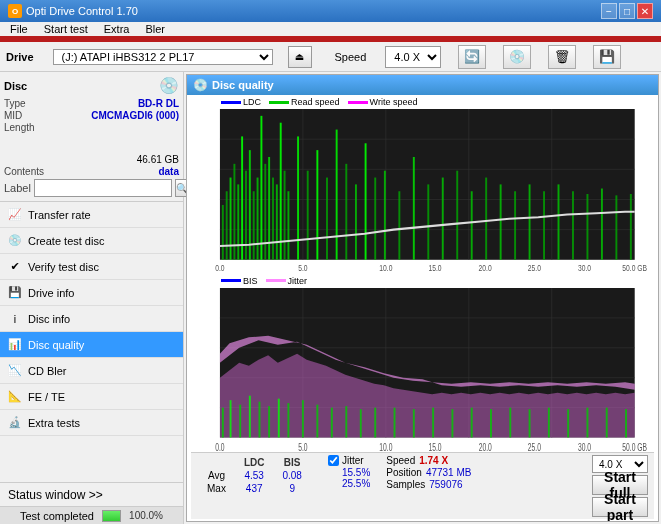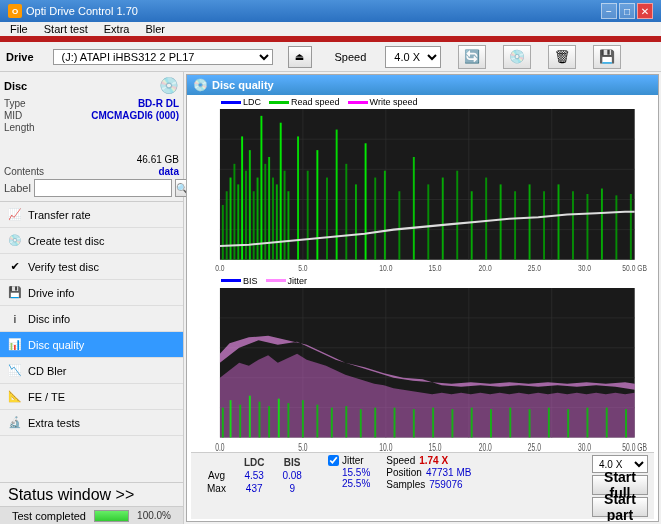--- a/index.html
+++ b/index.html
@@ -159,34 +159,34 @@
     }
     .nav-item.active { background: #3399ff; color: white; }
     .nav-icon { width: 14px; height: 14px; display: flex; align-items: center; justify-content: center; font-size: 11px; flex-shrink: 0; }
 
     
     .status-window-btn {
       height: 24px;
       display: flex;
       align-items: center;
       padding: 0 8px;
-      font-size: 16px;
+      font-size: 12px;
       cursor: pointer;
       border-top: 1px solid #ccc;
       background: #f0f0f0;
     }
 
     
     .progress-bar-container {
       height: 18px;
       background: #e0e0e0;
       border-top: 1px solid #ccc;
       display: flex;
       align-items: center;
-      padding: 2px 12px;
+      padding: 2px 20px;
       gap: 8px;
     }
     .progress-track {
       flex: 1;
       height: 12px;
       background: #fff;
       border: 1px solid #999;
       overflow: hidden;
     }
     .progress-fill {

